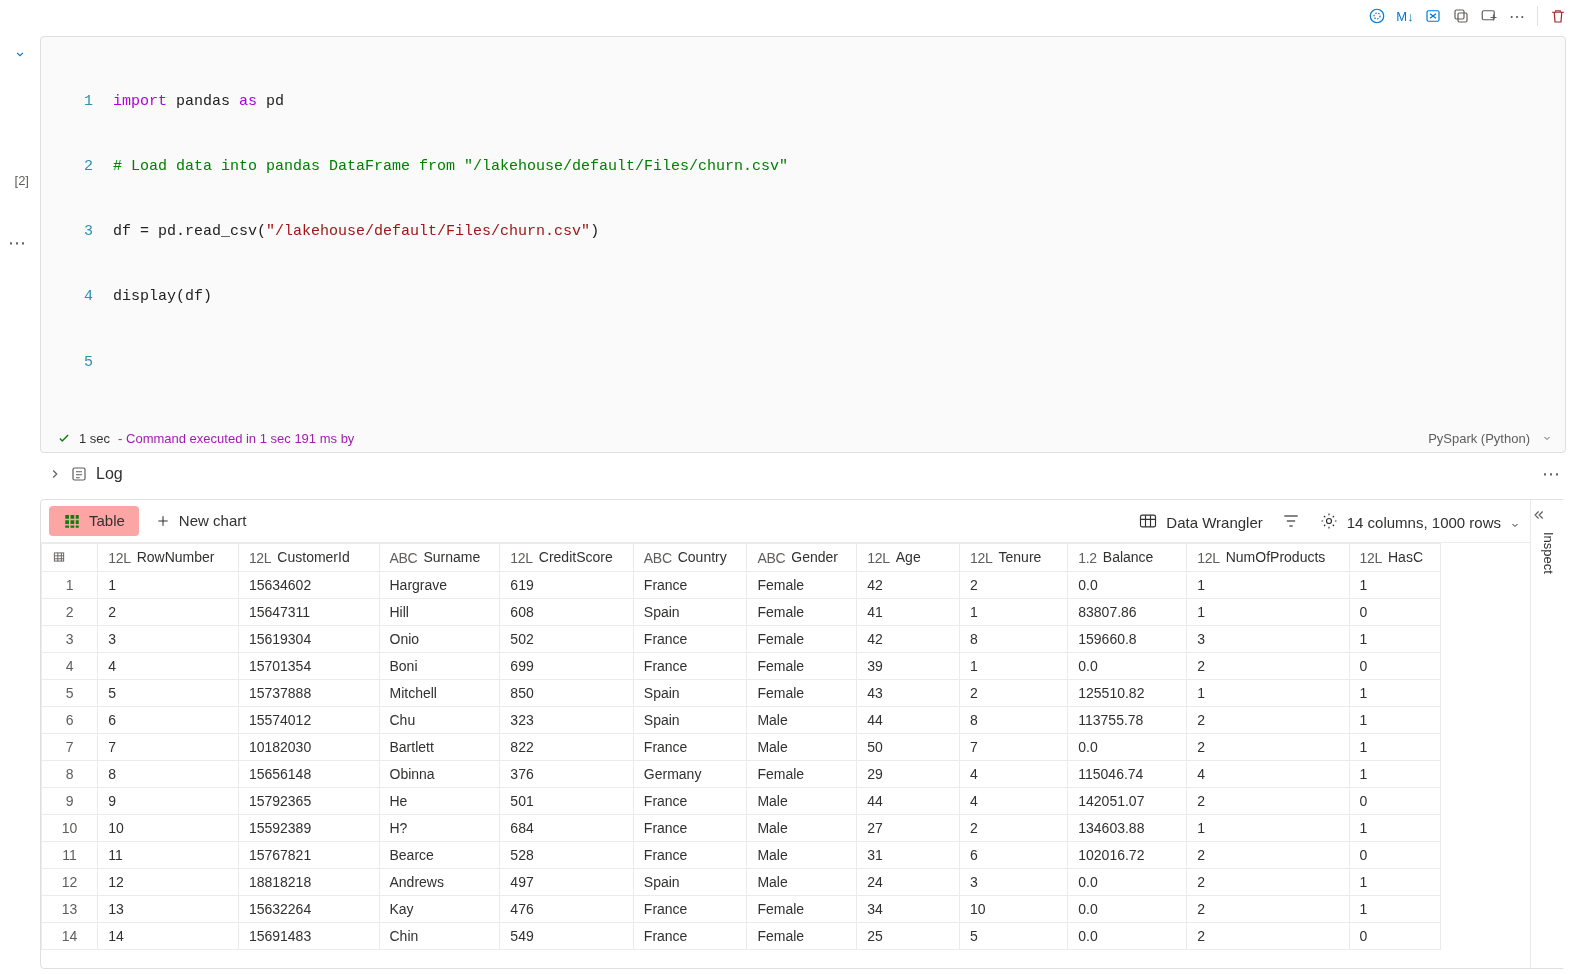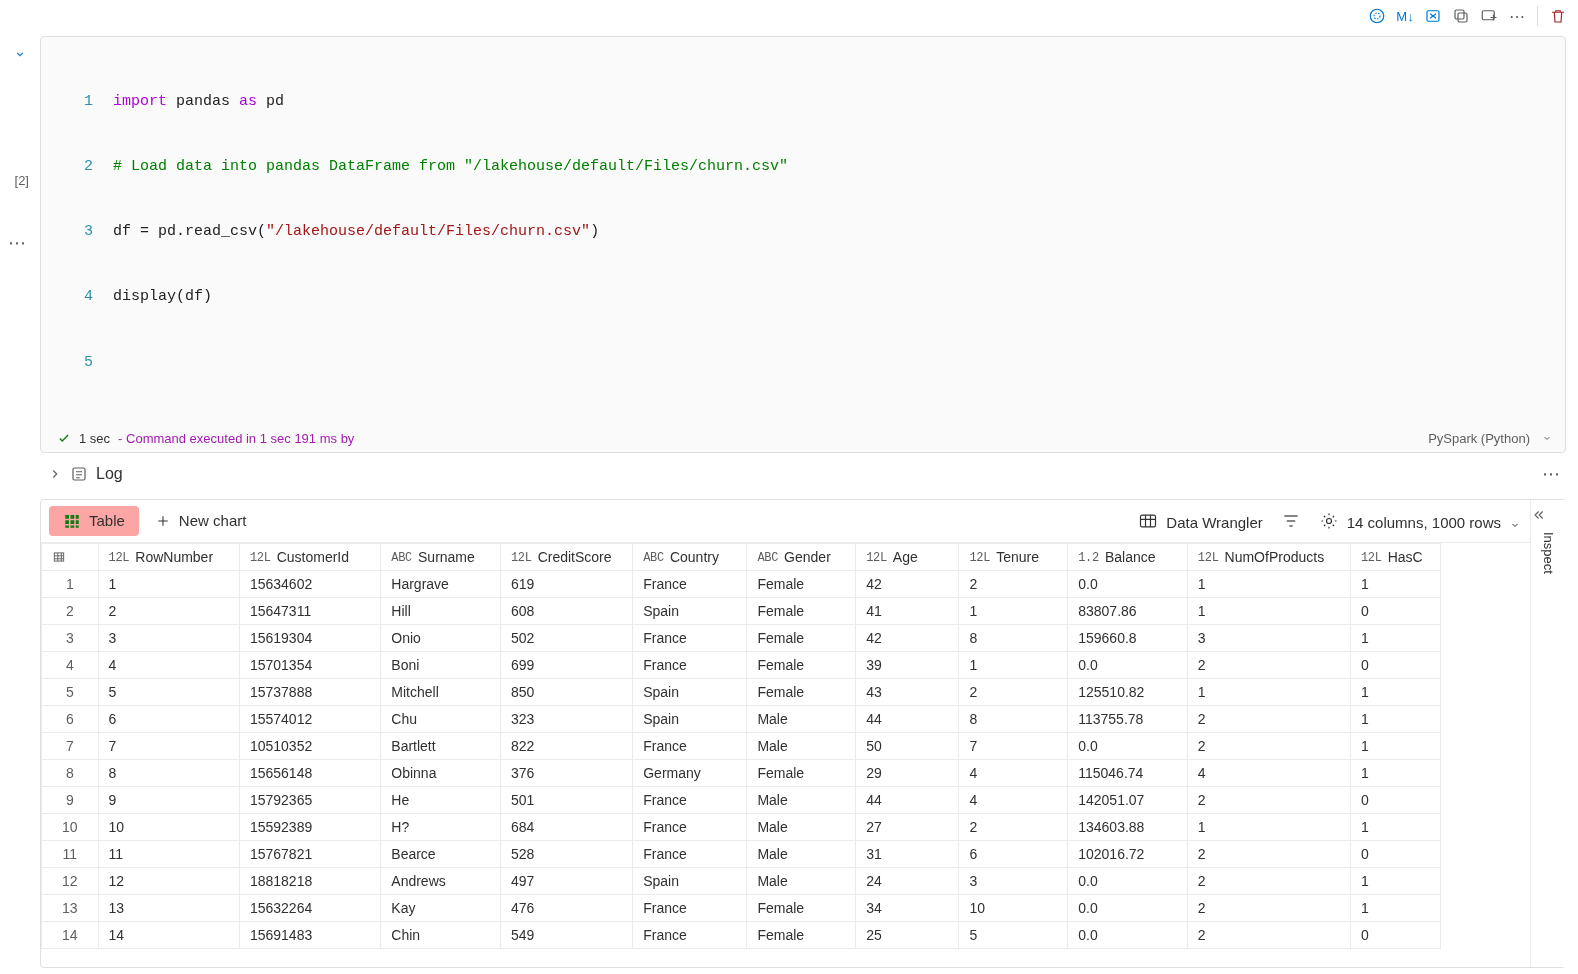--- a/index.html
+++ b/index.html
@@ -150,23 +150,22 @@
   .datagrid th {
     background:#fff;
     font-weight:400;
     color:#323130;
     position:sticky; top:0;
   }
   .datagrid td.idx, .datagrid th.idx {
     text-align:center; color:#605e5c; width:52px;
   }
   .type-tag {
-    font-size:12px; color:#605e5c; margin-right:6px; letter-spacing:-0.3px;
+    font-size:14px; color:#605e5c; margin-right:6px; letter-spacing:-0.3px;
     vertical-align: middle;
-    font-family: Liberation Mono, monospace;
   }
 
   
   .inspect-tab {
     position:absolute;
     right:-1px; top:0;
     width:36px;
     border-left:1px solid #edebe9;
     text-align:center;
     padding:8px 0;
@@ -433,21 +432,21 @@
                   <td>Male</td>
                   <td>44</td>
                   <td>8</td>
                   <td>113755.78</td>
                   <td>2</td>
                   <td>1</td>
                 </tr>
                 <tr>
                   <td class="idx">7</td>
                   <td>7</td>
-                  <td>10510352</td>
+                  <td>10182030</td>
                   <td>Bartlett</td>
                   <td>822</td>
                   <td>France</td>
                   <td>Male</td>
                   <td>50</td>
                   <td>7</td>
                   <td>0.0</td>
                   <td>2</td>
                   <td>1</td>
                 </tr>

